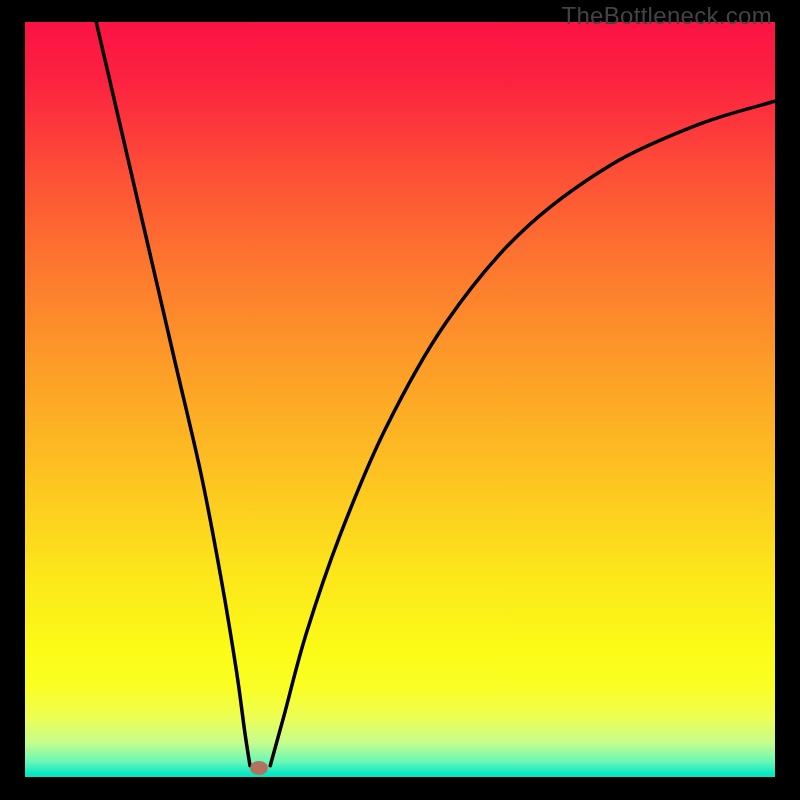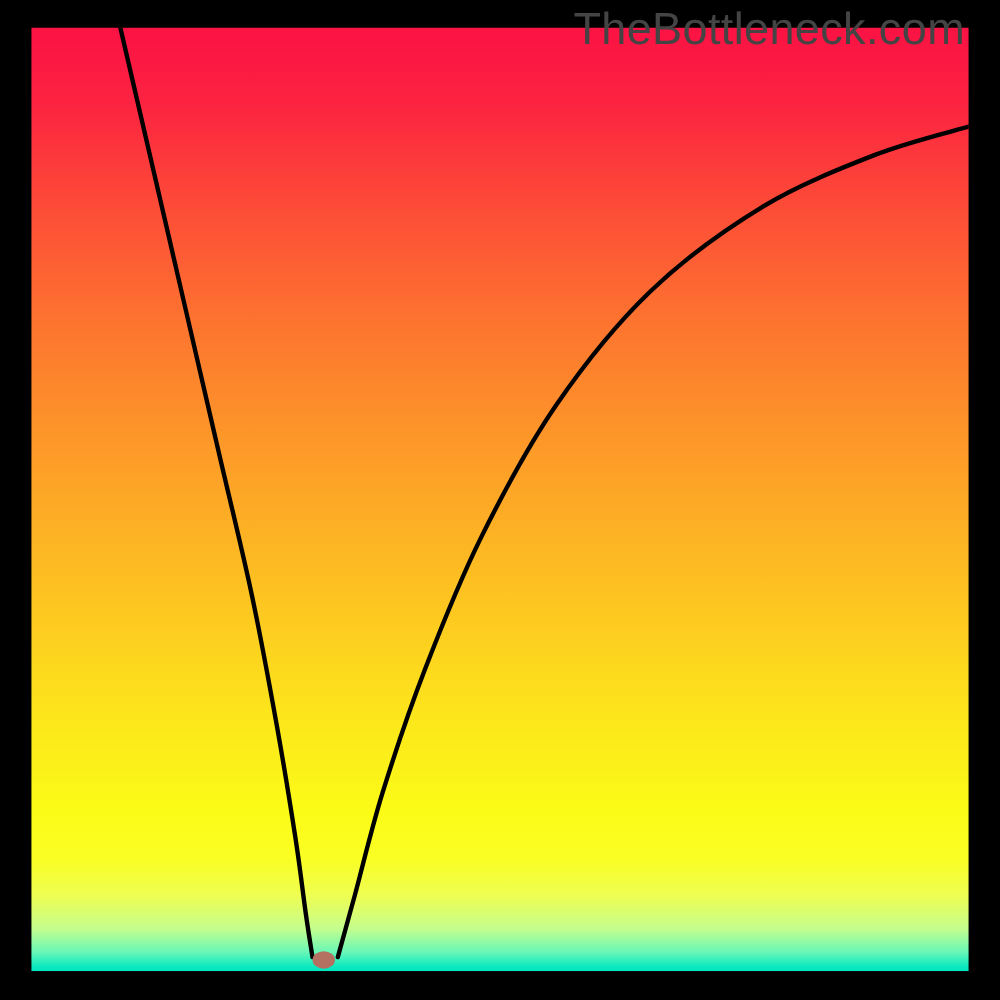--- a/index.html
+++ b/index.html
@@ -17,21 +17,21 @@
       left: 25px;
       width: 750px;
       height: 755px;
       overflow: visible;
     }
     .watermark {
       position: absolute;
       top: 2px;
       right: 28px;
       color: #444;
-      font-size: 36px;
+      font-size: 24px;
       font-weight: 400;
       z-index: 10;
       letter-spacing: 0.3px;
     }
     svg {
       display: block;
     }
   </style>
 </head>
 <body>

